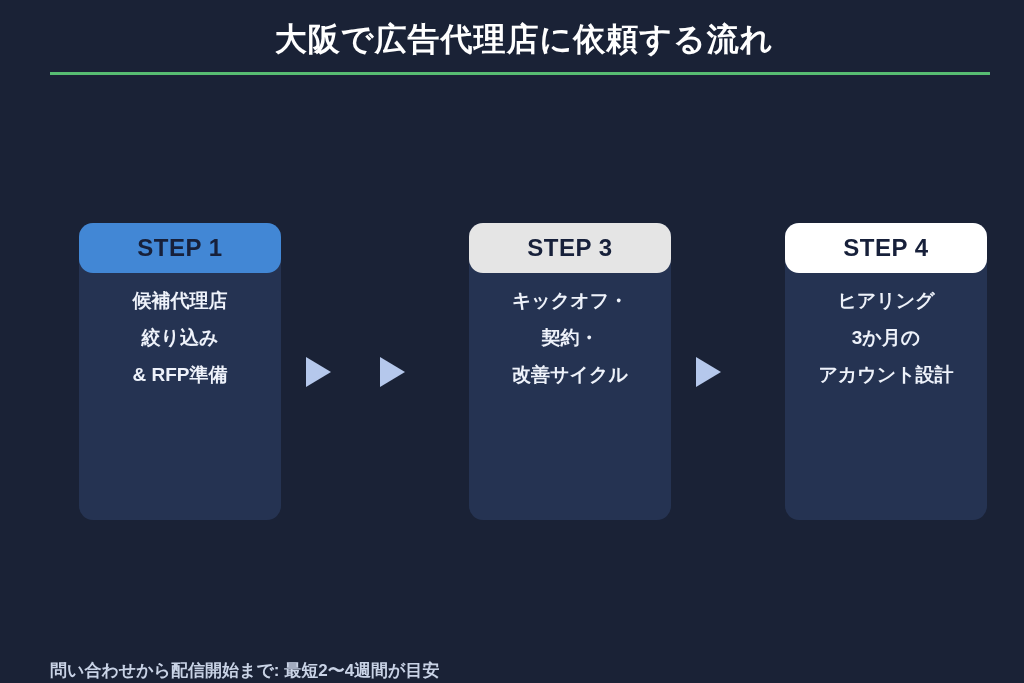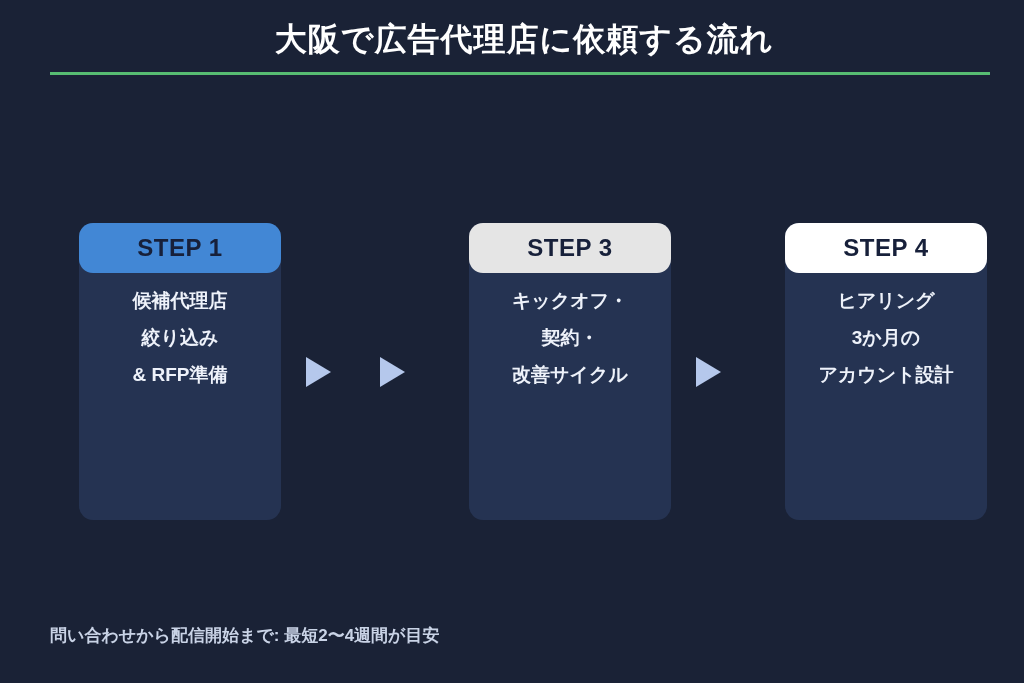--- a/index.html
+++ b/index.html
@@ -85,21 +85,21 @@
   .arrow-right {
     width: 0;
     height: 0;
     border-left: 25px solid #b5c8ec;
     border-top: 15px solid transparent;
     border-bottom: 15px solid transparent;
   }
   .footer-note {
     position: absolute;
     left: 50px;
-    top: 624px;
+    top: 659px;
     font-size: 17px;
     font-weight: 600;
     color: #c9d3e6;
   }
 </style>
 </head>
 <body>
 
 <div class="stage">
 

